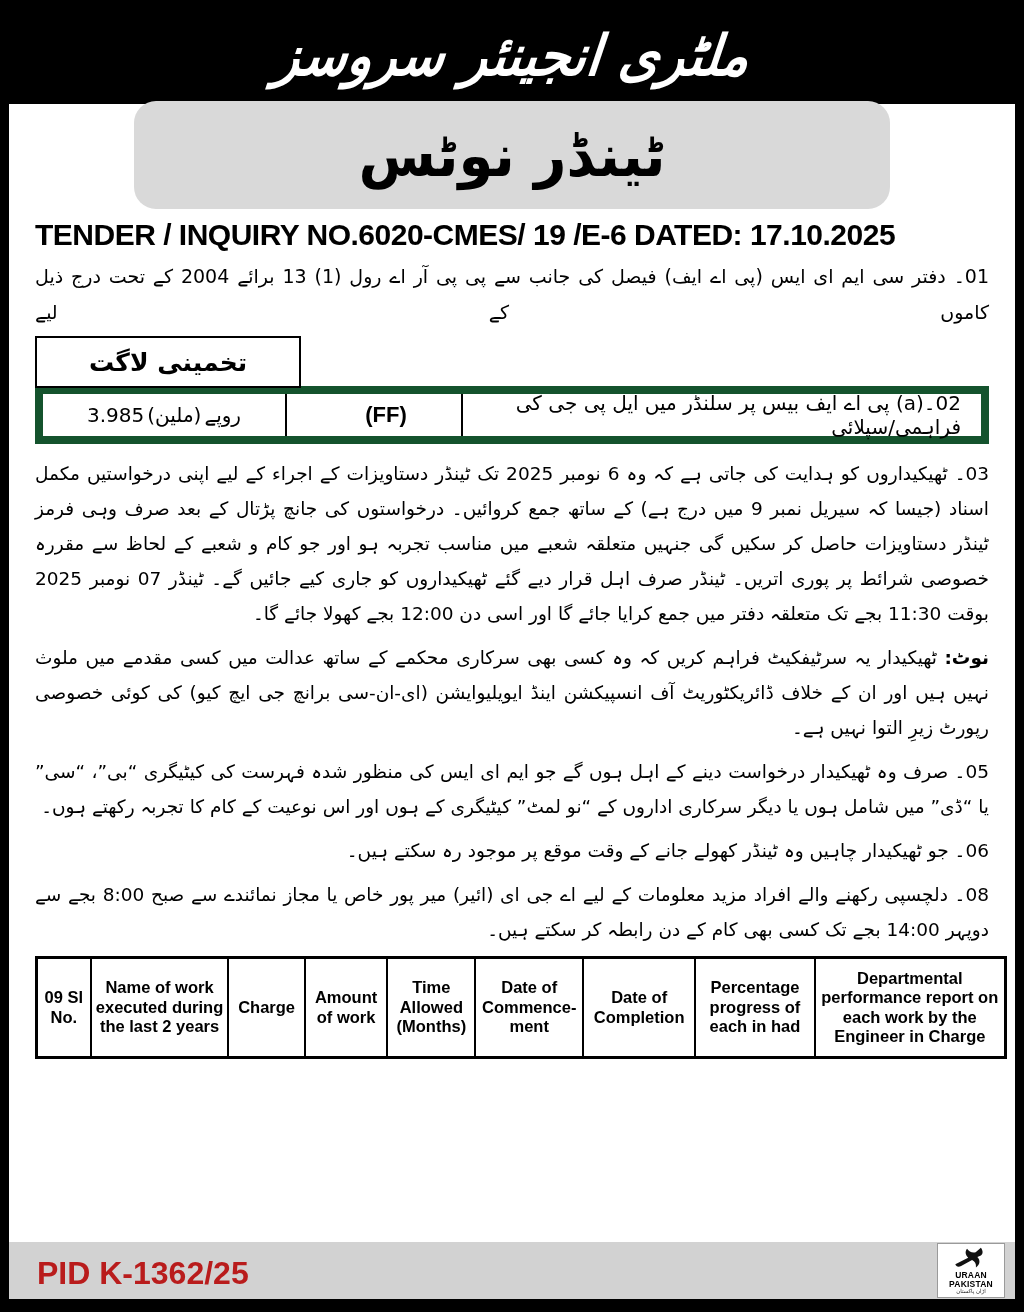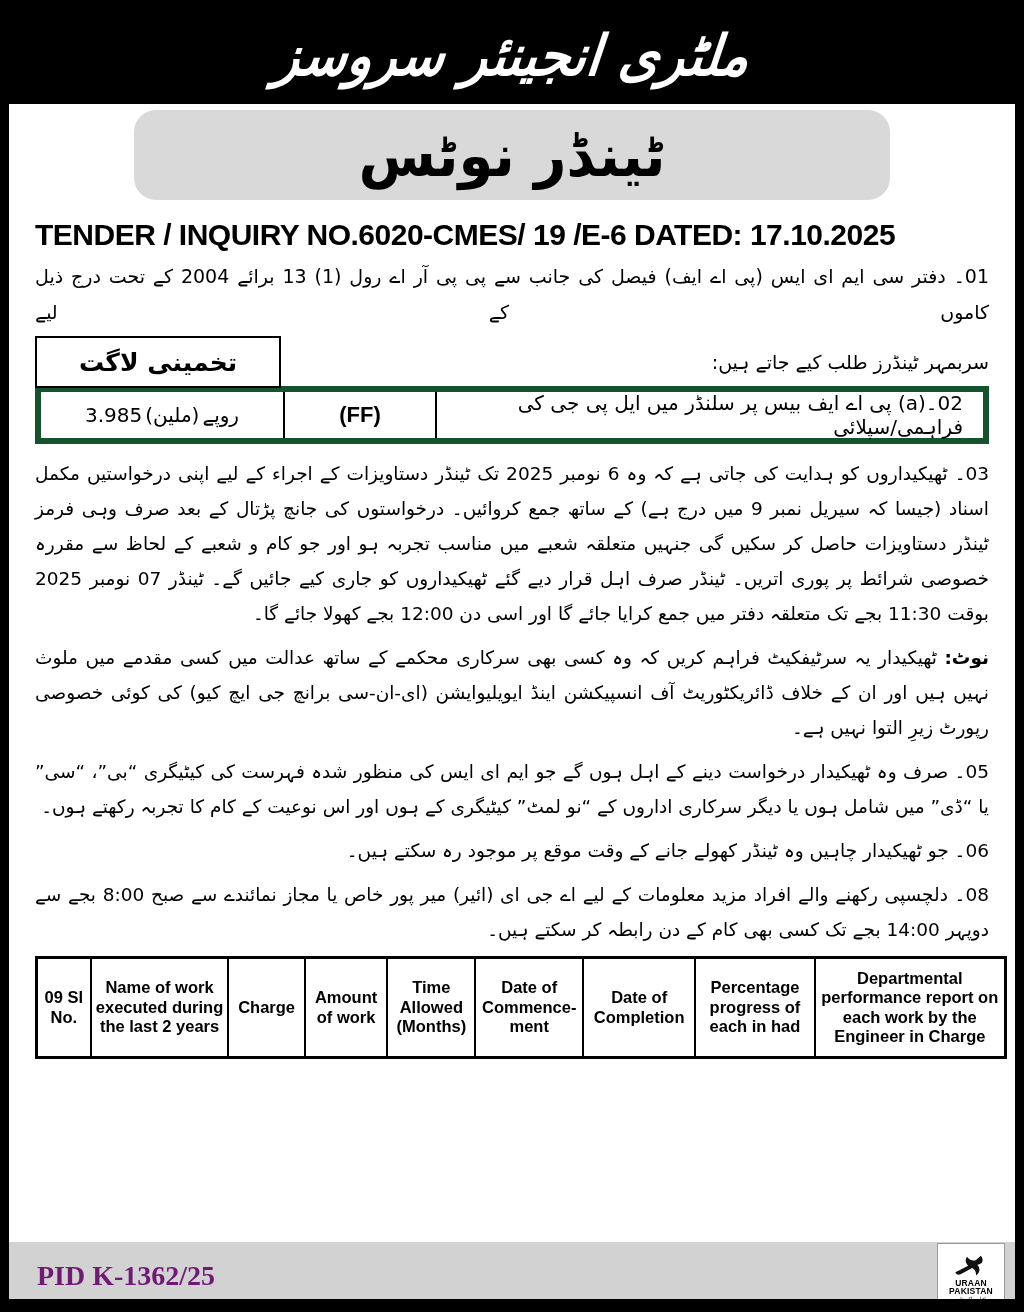--- a/index.html
+++ b/index.html
@@ -26,21 +26,21 @@
     color: #fff; direction: rtl;
     font-size: 52px; font-weight: bold; font-style: italic;
     transform: skewX(-6deg) scaleY(1.08);
     white-space: nowrap;
   }
   .badge-row {
     height: 102px; display: flex; align-items: center; justify-content: center;
     background: #fff;
   }
   .notice-badge {
-    width: 756px; height: 90px; background: #d9d9d9; border-radius: 22px;
+    width: 756px; height: 108px; background: #d9d9d9; border-radius: 22px;
     display: flex; align-items: center; justify-content: center;
   }
   .notice-badge span {
     direction: rtl; color: #000; font-size: 56px; font-weight: bold;
     transform: scaleY(1.05); white-space: nowrap;
   }
 
   
   .tender-heading {
     margin: 12px 26px 4px 26px;
@@ -52,34 +52,34 @@
   
   .content { padding: 0 26px; }
   .urdu { direction: rtl; font-family: "DejaVu Sans", sans-serif; color: #000; }
   .intro-line1 {
     font-size: 19px; line-height: 36px;
     text-align: justify; text-align-last: justify;
     margin-top: 6px;
   }
   .intro-row { display: flex; align-items: stretch; margin-top: 6px; }
   .cost-header-cell {
-    width: 246px; height: 52px; border: 2px solid #000;
+    width: 266px; height: 52px; border: 2px solid #000;
     display: flex; align-items: center; justify-content: center;
     font-size: 25px; font-weight: bold;
     flex: 0 0 auto;
   }
   .intro-line2 {
     flex: 1 1 auto; align-self: center;
     font-size: 19px; text-align: right; padding-left: 8px;
   }
 
   
   .cost-row {
     display: flex; margin-top: -2px;
-    border: 6px solid #14532d; height: 58px;
+    border: 8px solid #14532d; height: 58px; gap: 24px;
   }
   .cost-cell {
     width: 244px; flex: 0 0 auto; border-right: 2px solid #000;
     display: flex; align-items: center; justify-content: center; gap: 3px;
     font-size: 20px;
   }
   .cost-cell span { white-space: nowrap; unicode-bidi: isolate; }
   .ff-cell {
     width: 152px; flex: 0 0 auto; border-right: 2px solid #000;
     display: flex; align-items: center; justify-content: center;
@@ -113,26 +113,26 @@
     padding: 6px 2px; height: 100px; color: #000;
   }
 
   
   .footer {
     position: absolute; left: 0; right: 0; bottom: 0; height: 57px;
     background: #d2d2d2;
   }
   .pid-label {
     position: absolute; left: 28px; bottom: 7px;
-    font-family: Liberation Serif, serif;
-    font-weight: bold; font-size: 28px; color: #701a75;
+    font-family: Liberation Sans, sans-serif;
+    font-weight: bold; font-size: 32px; color: #b91c1c;
   }
   .logo-box {
     position: absolute; right: 10px; top: 1px;
-    width: 68px; height: 70px; background: #fff;
+    width: 68px; height: 55px; background: #fff;
     border: 1px solid #9a9a9a;
     display: flex; flex-direction: column; align-items: center; justify-content: center;
     line-height: 1; padding-top: 1px;
   }
   .logo-box svg { display: block; }
   .logo-line {
     font-family: "Liberation Sans", sans-serif;
     font-weight: bold; font-size: 8.5px; color: #000; letter-spacing: 0.2px;
   }
   .logo-tagline { font-size: 5.5px; color: #222; direction: rtl; margin-top: 1px; }
@@ -153,21 +153,20 @@
   </div>
 
   <div class="tender-heading">TENDER / INQUIRY NO.6020-CMES/ 19 /E-6 DATED: 17.10.2025</div>
 
   <div class="content">
 
     <div class="urdu intro-line1">01۔ دفتر سی ایم ای ایس (پی اے ایف) فیصل کی جانب سے پی پی آر اے رول (1) 13 برائے 2004 کے تحت درج ذیل کاموں کے لیے</div>
 
     <div class="intro-row">
       <div class="cost-header-cell urdu">تخمینی لاگت</div>
-      <div class="urdu intro-line2">سربمہر ٹینڈرز طلب کیے جاتے ہیں:</div>
     </div>
 
     <div class="cost-row">
       <div class="cost-cell">
         <span>3.985</span>
           <span class="urdu">(ملین)</span>
           <span class="urdu">روپے</span>
       </div>
       <div class="ff-cell">(FF)</div>
       <div class="work-cell">02۔(a) پی اے ایف بیس پر سلنڈر میں ایل پی جی کی فراہمی/سپلائی</div>

